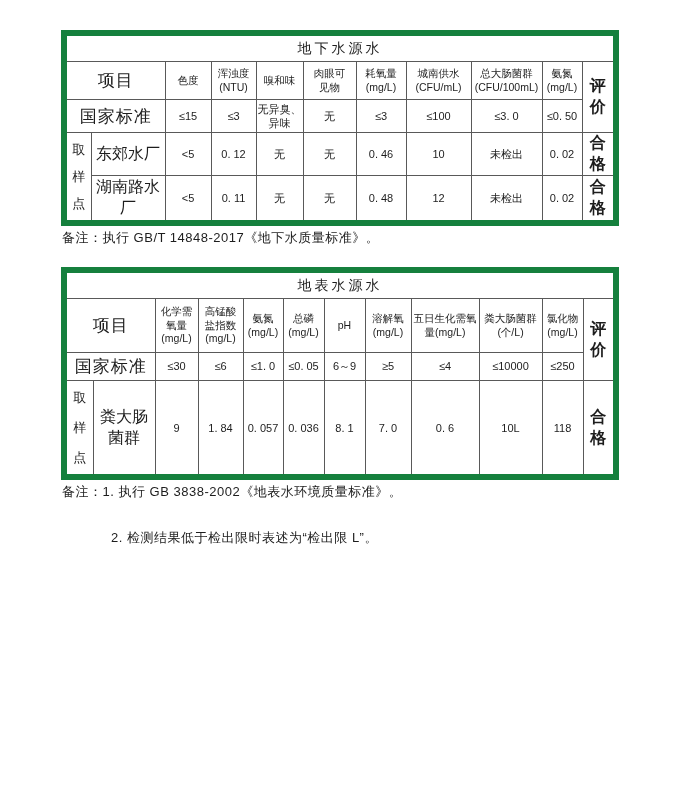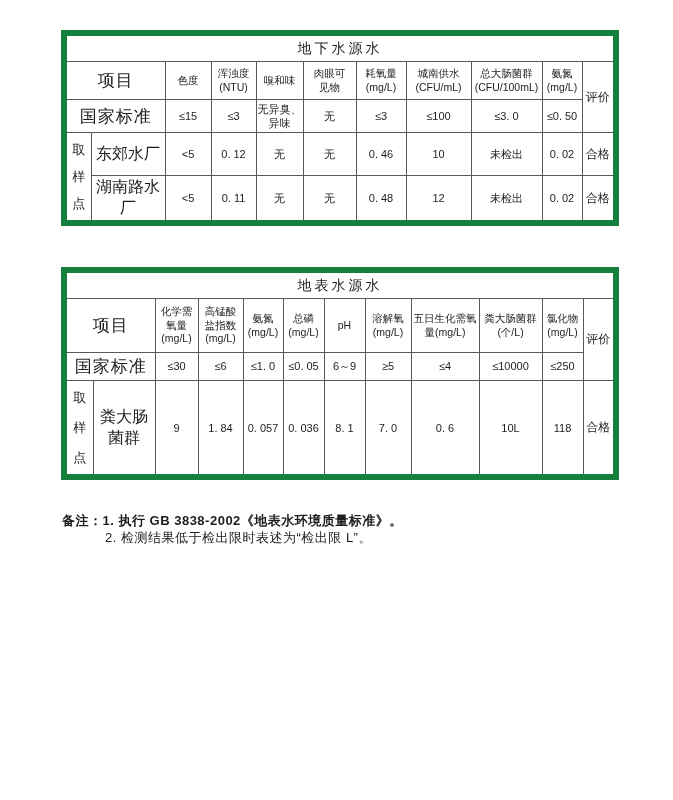--- a/index.html
+++ b/index.html
@@ -36,38 +36,38 @@
   tr.h53 td{height:53px;}
   tr.h27 td{height:27px;}
   tr.h93 td{height:93px;}
   .title-cell{font-size:14px;letter-spacing:3px;}
   .lbl{font-size:17px;letter-spacing:1px;}
   .hdr{font-size:10.5px;line-height:1.32;}
   .hdr .ln{display:block;}
   .std{font-size:11px;line-height:1.3;}
   .val{font-size:11px;}
   .name{font-size:16px;}
-  .eval{font-size:12px;}
+  .eval{font-size:16px;font-weight:bold;}
   .vcell .vstack{
     display:flex;flex-direction:column;
     justify-content:space-between;align-items:center;
     font-size:13px;
     margin:0 auto;
   }
   .vstack.v1{height:72px;}
   .vstack.v2{height:78px;}
   .remark{
     position:absolute;
     font-size:13px;
     letter-spacing:0.5px;
     white-space:nowrap;
   }
   #r1{left:62px;top:229px;}
-  #r2a{left:62px;top:512px;font-weight:bold;}
-  #r2b{left:105px;top:529px;}
+  #r2a{left:62px;top:483px;}
+  #r2b{left:111px;top:529px;}
 </style>
 </head>
 <body>
 
 <div class="page">
 
   <table class="wtable" id="t1">
     <colgroup>
       <col style="width:27px">
         <col style="width:74px">
@@ -157,20 +157,21 @@
       <td class="val">无</td>
       <td class="val">0. 48</td>
       <td class="val">12</td>
       <td class="val">未检出</td>
       <td class="val">0. 02</td>
       <td class="eval">合格</td>
     </tr>
   </tbody>
     </table>
 
+  <div class="remark" id="r1">备注：执行 GB/T 14848-2017《地下水质量标准》。</div>
 
   <table class="wtable" id="t2">
     <colgroup>
       <col style="width:29px">
         <col style="width:62px">
         <col style="width:43px">
       <col style="width:45px">
         <col style="width:40px">
         <col style="width:41px">
       <col style="width:41px">

